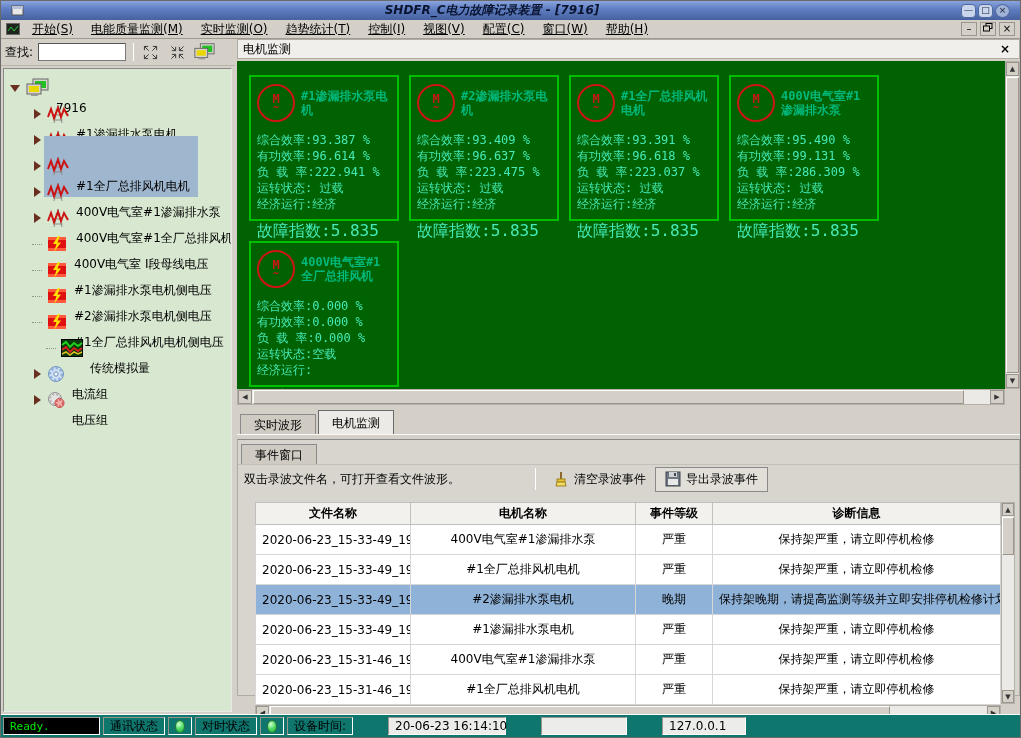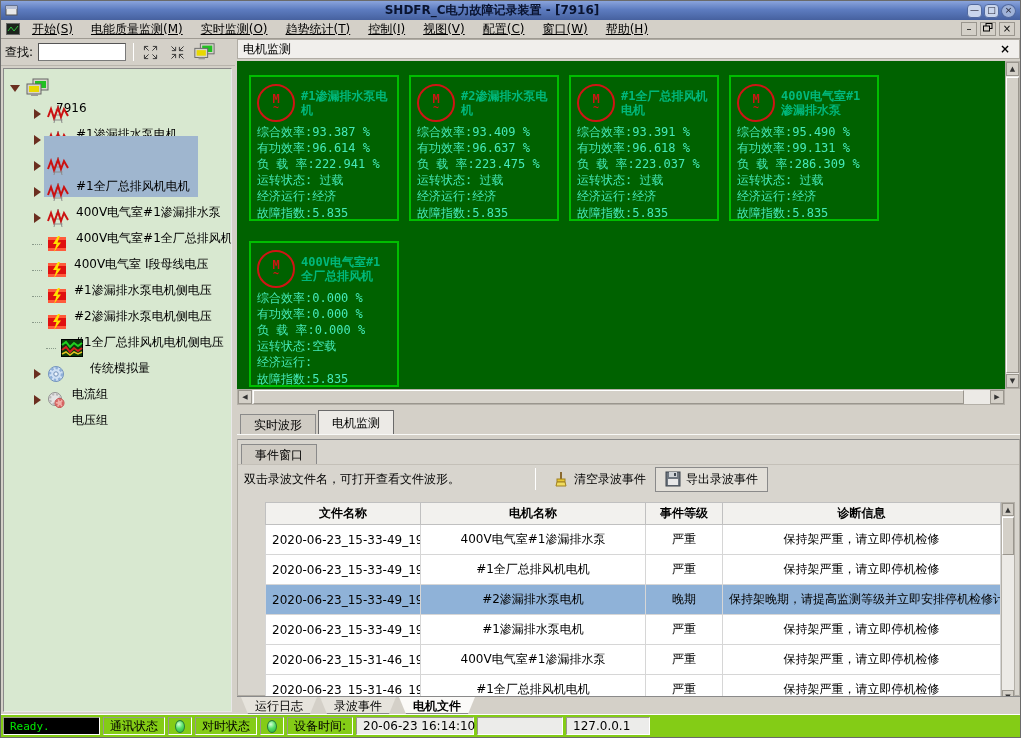--- a/index.html
+++ b/index.html
@@ -4,21 +4,21 @@
 <style>
   html,body{margin:0;padding:0;background:#888;}
   #app{position:relative;width:1021px;height:738px;background:#D4D0C8;
        font-family:"DejaVu Sans","Liberation Sans",sans-serif;font-size:12px;color:#000;
        overflow:hidden;box-sizing:border-box;border:1px solid #6a6a6a;}
   *{box-sizing:border-box;}
 
   
   .titlebar{position:absolute;left:0;top:0;right:0;height:19px;
     background:linear-gradient(180deg,#8aa4dc 0%,#5d7cc0 45%,#46619f 100%);
-    display:flex;align-items:center;padding:0 4px;}
+    display:flex;align-items:center;padding:0 10px;font-style:italic;}
   .tb-title{flex:1;text-align:center;font-weight:bold;font-size:12px;color:#0a1430;}
   .tb-btn{width:15px;height:14px;margin-left:2px;border-radius:4px;background:#c9d5ec;
     border:1px solid #51699f;font-size:9px;line-height:11px;text-align:center;color:#223;}
   .tb-btn.close{border-radius:50%;background:#9fb2d8;}
 
   
   .menubar{position:absolute;left:0;top:19px;right:0;height:19px;background:#D4D0C8;
     border-bottom:1px solid #9e9a92;display:flex;align-items:center;padding:0 2px;}
   .menu-item{padding:1px 9px;white-space:nowrap;}
   .mdi-group{margin-left:auto;display:flex;align-items:center;gap:3px;padding-right:3px;}
@@ -55,23 +55,23 @@
   .green-view{position:absolute;left:0;top:2px;right:15px;bottom:16px;background:var(--panel-green);
     overflow:hidden;padding:14px 0 0 12px;display:flex;flex-wrap:wrap;gap:20px 10px;align-content:flex-start;
     font-family:"DejaVu Sans Mono","Liberation Mono",monospace;}
   .mcard{width:150px;height:146px;border:2px solid var(--card-border);padding:5px 6px;flex:none;}
   .mhead{display:flex;align-items:center;gap:6px;min-height:42px;}
   .micon{width:38px;height:38px;flex:none;border:2px solid #d01414;border-radius:50%;
     color:#d01414;display:flex;flex-direction:column;align-items:center;justify-content:center;
     font-weight:bold;font-size:12px;line-height:9px;}
   .micon .tld{font-size:10px;line-height:7px;}
   .mtitle{color:var(--card-title);font-weight:bold;font-size:12px;line-height:14px;}
-  .mlines{color:var(--card-text);font-size:12px;}
+  .mlines{margin-top:8px;color:var(--card-text);font-size:12px;}
   .mlines div{height:16px;white-space:nowrap;}
-  .mfault{margin-top:1px;color:var(--card-text);font-size:12px;}
+  .mfault{margin-top:9px;color:var(--card-text);font-size:16px;}
 
   
   .sb{background:#ECEAE6;border:1px solid #b4b0a8;position:absolute;}
   .sb .arrow{position:absolute;background:#D4D0C8;border:1px solid #9a968e;
     display:flex;align-items:center;justify-content:center;font-size:7px;color:#333;}
   .sb .thumb{position:absolute;background:#D4D0C8;border:1px solid #9a968e;
     border-top-color:#fff;border-left-color:#fff;}
   .gv-vs{right:0;top:2px;width:15px;bottom:16px;}
   .gv-hs{left:0;right:15px;bottom:0;height:16px;}
   .gv-corner{position:absolute;right:0;bottom:0;width:15px;height:16px;background:#D4D0C8;}
@@ -87,45 +87,45 @@
     border:1px solid #b0aca4;border-top-color:#8a8a8a;text-align:center;}
   .tabs2{height:25px;display:flex;align-items:flex-end;padding-left:3px;border-bottom:1px solid #c4c0b8;}
   .hint-row{height:28px;display:flex;align-items:center;padding:0 6px;}
   .hint-text{white-space:nowrap;}
   .btn-sep{width:1px;height:22px;background:#9a968e;border-right:1px solid #fff;margin-left:auto;margin-right:8px;}
   .ebtn{display:flex;align-items:center;gap:5px;padding:3px 9px;white-space:nowrap;background:transparent;}
   .ebtn.outlined{border:1px solid #8a8a8a;background:#E2DFD8;}
   .ebtn .bi{display:flex;align-items:center;}
   .btn-gap{width:245px;flex:none;}
 
-  .table-zone{position:absolute;left:27px;right:4px;top:62px;height:218px;}
+  .table-zone{position:absolute;left:17px;right:4px;top:62px;height:218px;}
   .etable{border-collapse:collapse;table-layout:fixed;background:#fff;width:calc(100% - 14px);}
   .etable th{height:22px;background:#F2F1EE;border:1px solid #c0c0c0;font-weight:bold;font-size:12px;padding:0 4px;}
   .etable td{height:30px;border:1px solid #d6d6d6;padding:0 6px;white-space:nowrap;overflow:hidden;font-size:12px;background:#fff;}
   .etable tr.sel td{background:var(--sel-row);}
   .tz-vs{right:0;top:0;width:14px;height:202px;}
   .tz-hs{left:0;bottom:0;height:15px;width:calc(100% - 14px);}
 
   .bottom-tabs{position:absolute;left:0;right:0;bottom:0;height:18px;display:flex;align-items:flex-start;
     padding-left:4px;gap:3px;background:#D4D0C8;border-top:1px solid #8a8a8a;}
   .btab{height:17px;padding:1px 14px;background:#E6E3DC;border-bottom:1px solid #8a8a8a;
     clip-path:polygon(0 0,100% 0,calc(100% - 7px) 100%,7px 100%);font-size:12px;white-space:nowrap;}
   .btab.sel{background:#FBFAF8;font-weight:bold;}
 
   
-  .statusbar{position:absolute;left:0;right:0;bottom:0;height:23px;background:#84cc16;
+  .statusbar{position:absolute;left:0;right:0;bottom:0;height:23px;background:#0f766e;
     border-top:1px solid #fff;display:flex;align-items:stretch;gap:3px;padding:2px 2px;}
   .seg{border:1px solid;border-color:#9a968e #ffffff #ffffff #9a968e;display:flex;align-items:center;
     padding:0 6px;white-space:nowrap;}
   .seg.ready{width:97px;background:#000;color:var(--ready);font-family:"DejaVu Sans Mono",monospace;font-size:11px;}
   .seg.led-box{width:24px;justify-content:center;}
   .led{width:13px;height:13px;border-radius:50%;
     background:radial-gradient(circle at 35% 30%,#d6ffd6 0%,#57e06a 45%,#1fae3a 100%);
     border:1px solid #2a7a3a;}
-  .seg.box{background:#ECECEA;}
+  .seg.box{background:#ECECEA;margin-left:32px;}
   .seg.fill{flex:1;border-color:transparent;}
 </style>
 </head>
 <body>
 
 <div id="app">
 
   <div class="titlebar">
     <span class="ticon">
       <svg width="14" height="12">
@@ -611,25 +611,20 @@
           <div class="arrow" style="bottom:0;left:0;right:0;height:13px;">▼</div>
         </div>
         <div class="sb tz-hs">
           <div class="arrow" style="left:0;top:0;bottom:0;width:13px;">◀</div>
           <div class="thumb" style="left:14px;top:0;bottom:0;right:110px;"></div>
           <div class="arrow" style="right:0;top:0;bottom:0;width:13px;">▶</div>
         </div>
       </div>
     </div>
 
-    <div class="bottom-tabs" id="btabs">
-        <span class="btab">运行日志</span>
-        <span class="btab">录波事件</span>
-        <span class="btab sel">电机文件</span>
-      </div>
   </div>
 
   <div class="statusbar">
     <div class="seg ready">Ready.</div>
     <div class="seg">通讯状态</div>
     <div class="seg led-box">
         <span class="led"></span>
       </div>
     <div class="seg">对时状态</div>
     <div class="seg led-box">

